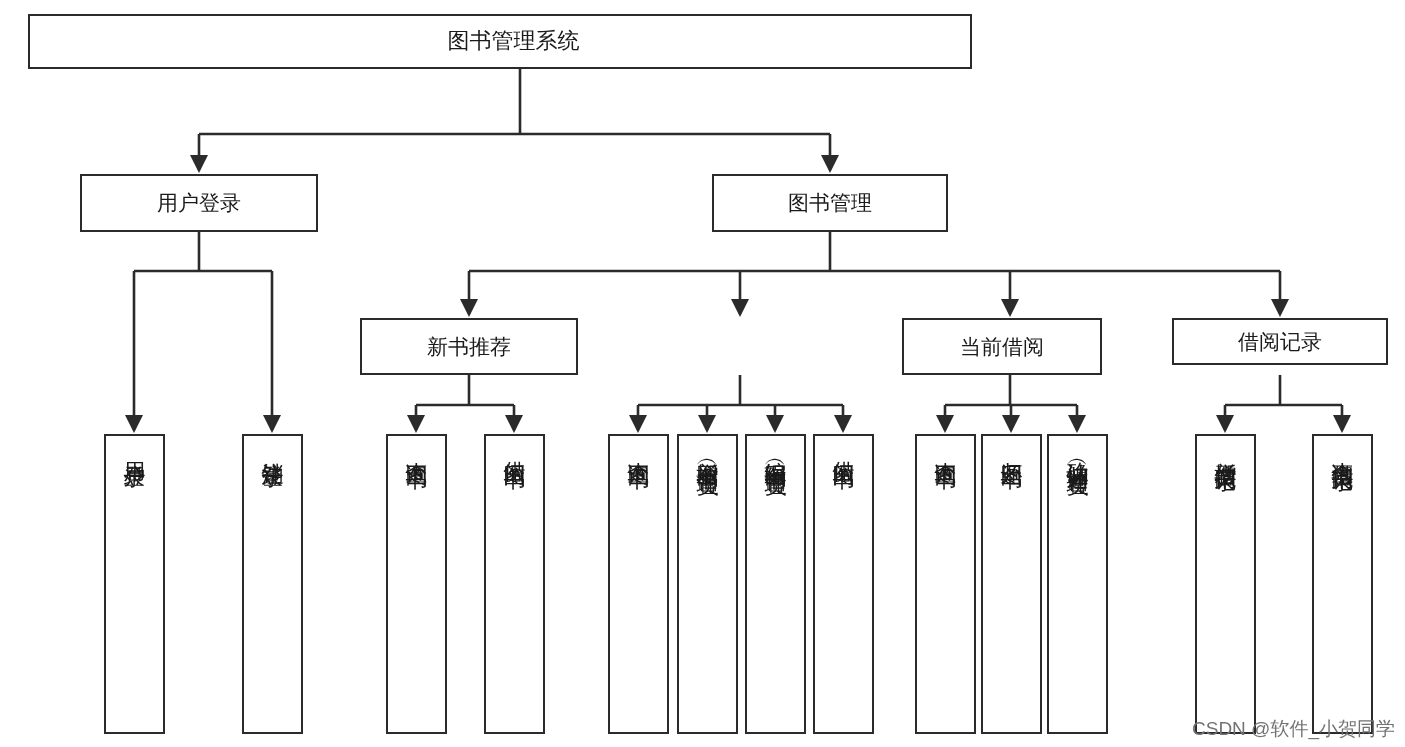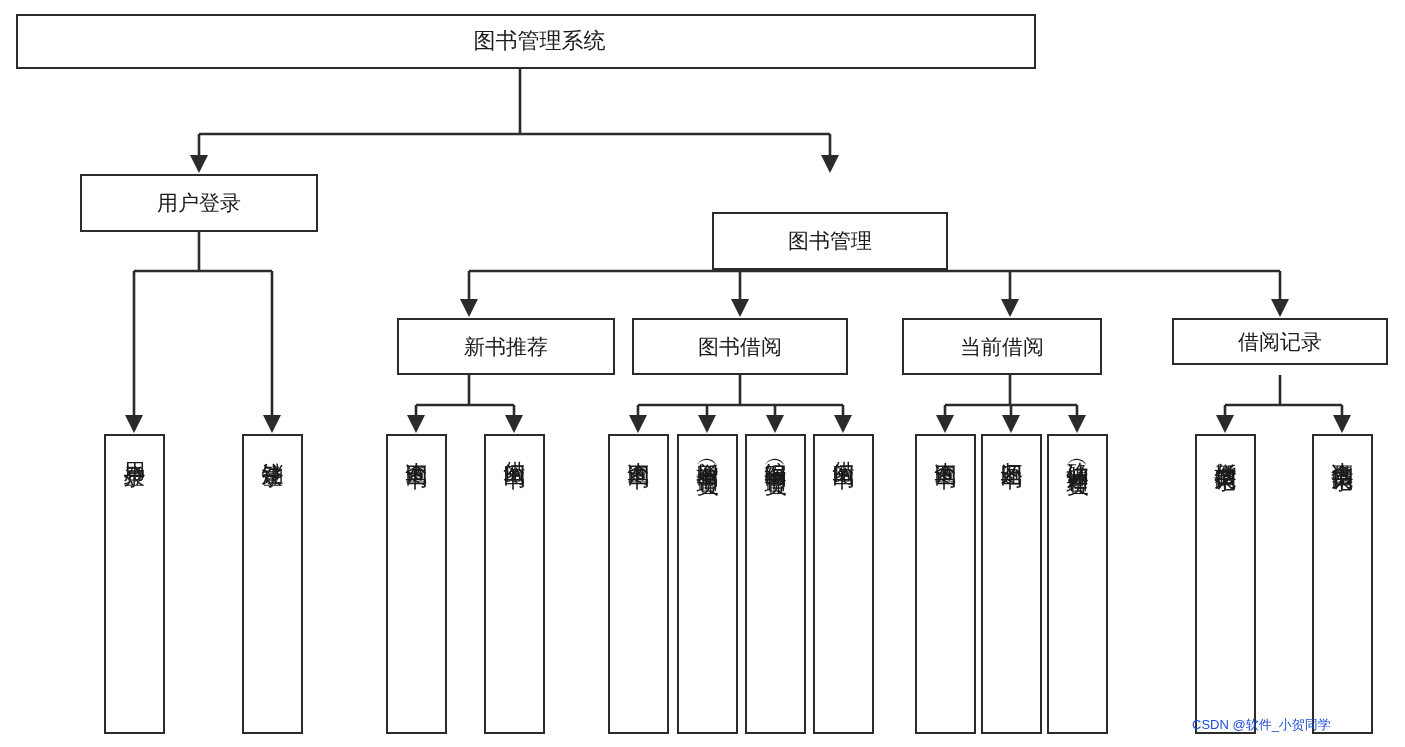--- a/index.html
+++ b/index.html
@@ -54,22 +54,22 @@
   .node.leaf .label {
     writing-mode: vertical-rl;
     text-orientation: upright;
     font-size: 22px;
     letter-spacing: 2px;
     line-height: 1;
     white-space: nowrap;
   }
   .watermark {
     position: absolute;
-    color: #1d4ed8;
-    font-size: 13px;
+    color: #737373;
+    font-size: 19px;
     white-space: nowrap;
     z-index: 3;
   }
 </style>
 </head>
 <body>
 
 <div id="canvas">
 
   <svg id="wires" viewBox="0 0 1405 747" xmlns="http://www.w3.org/2000/svg">
@@ -115,36 +115,33 @@
       <path d="M 1011 405 L 1011 430" marker-end="url(#arrow)"></path>
       <path d="M 1077 405 L 1077 430" marker-end="url(#arrow)"></path>
 
       <path d="M 1280 375 L 1280 405"></path>
       <path d="M 1225 405 L 1342 405"></path>
       <path d="M 1225 405 L 1225 430" marker-end="url(#arrow)"></path>
       <path d="M 1342 405 L 1342 430" marker-end="url(#arrow)"></path>
     </g>
   </svg>
 
-  <div class="node root" style="left:16px; top:14px; width:1020px; height:55px;padding-left:27px;">
+  <div class="node root" style="left:28px; top:14px; width:944px; height:55px;padding-left:27px;">
     <span class="label">图书管理系统</span>
   </div>
 
   <div class="node lvl2" style="left:80px; top:174px; width:238px; height:58px;">
     <span class="label">用户登录</span>
   </div>
-  <div class="node lvl2" style="left:712px; top:174px; width:236px; height:58px;margin-top:38px;">
+  <div class="node lvl2" style="left:712px; top:174px; width:236px; height:58px;">
     <span class="label">图书管理</span>
   </div>
 
-  <div class="node lvl3" style="left:360px; top:318px; width:218px; height:57px;margin-left:37px;">
+  <div class="node lvl3" style="left:360px; top:318px; width:218px; height:57px;">
     <span class="label">新书推荐</span>
-  </div>
-  <div class="node lvl3" style="left:632px; top:318px; width:216px; height:57px;">
-    <span class="label">图书借阅</span>
   </div>
   <div class="node lvl3" style="left:902px; top:318px; width:200px; height:57px;">
     <span class="label">当前借阅</span>
   </div>
   <div class="node lvl3" style="left:1172px; top:318px; width:216px; height:47px;">
     <span class="label">借阅记录</span>
   </div>
 
   <div class="node leaf" style="left:104px; top:434px; width:61px; height:300px;">
     <span class="label">用户登录</span>

